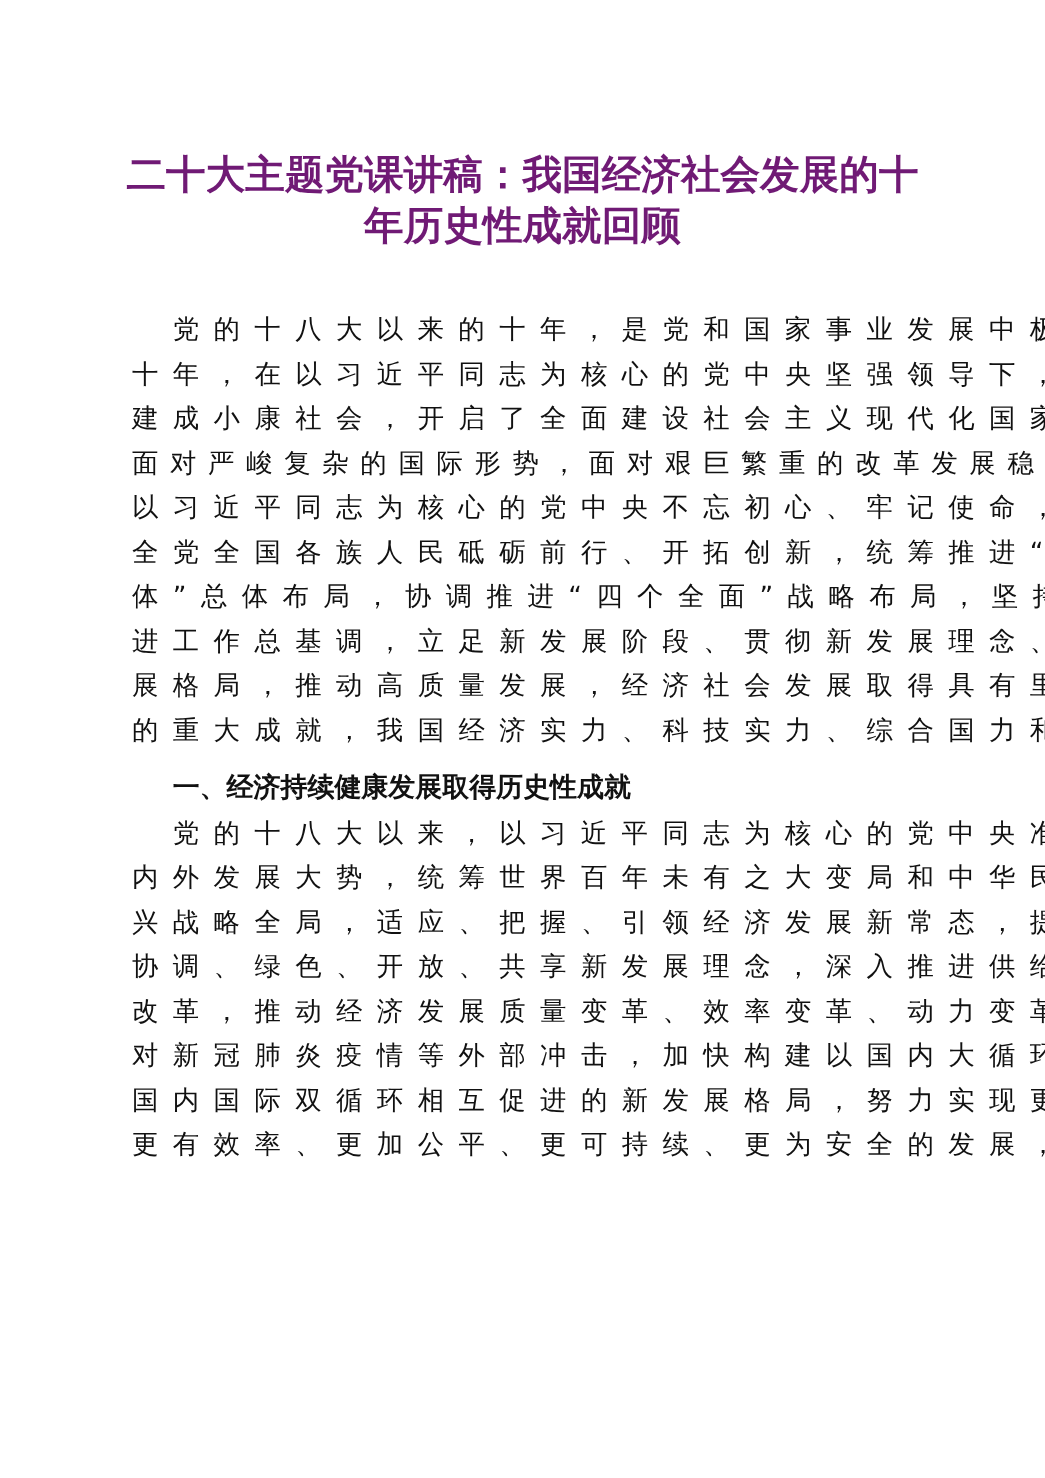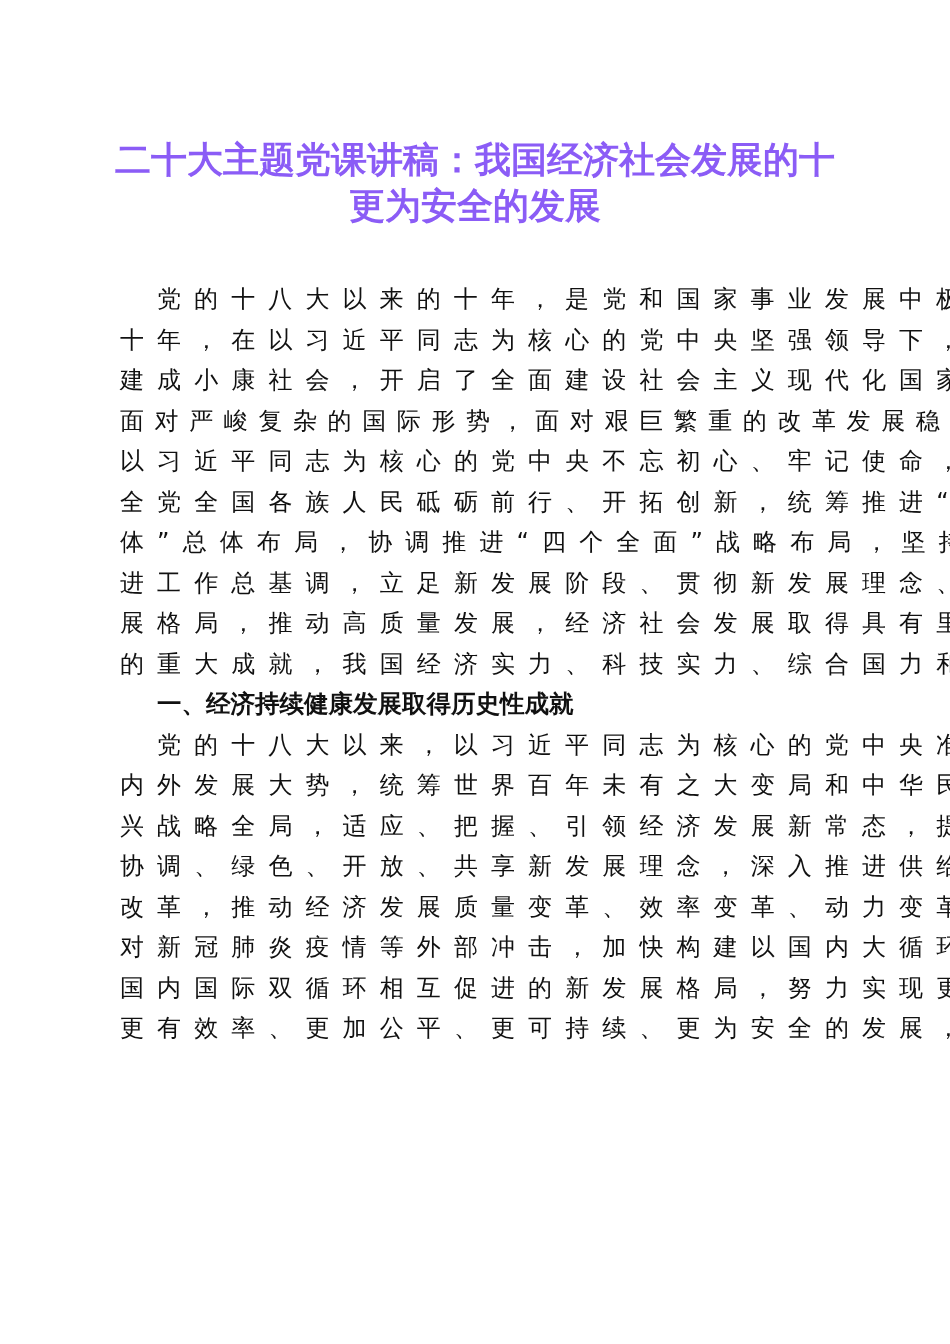--- a/index.html
+++ b/index.html
@@ -1,45 +1,45 @@
 <!DOCTYPE html>
 <html><head>
   <meta charset="utf-8">
   <style>
     html, body { margin: 0; padding: 0; background: #ffffff; }
     body { width: 950px; height: 1344px; overflow: hidden; position: relative; }
     .page { position: absolute; left: 0; top: 0; width: 950px; height: 1344px; background: #fff; }
     .title {
       position: absolute; left: 100px; top: 136px; width: 750px;
-      text-align: center; color: #8b5cf6;
+      text-align: center; color: #701a75;
       font-family: "DejaVu Serif", "Liberation Serif", serif;
       font-weight: bold; font-size: 36px; line-height: 46px;
       letter-spacing: 0px;
     }
     .title div { white-space: nowrap; }
     .body {
       position: absolute; left: 120px; top: 279px; width: 712px;
       color: #111;
       font-family: "DejaVu Sans", "Liberation Sans", sans-serif;
       font-size: 24px; line-height: 40.5px;
     }
     .line { white-space: nowrap; height: 40.5px; letter-spacing: 13.1px; }
     .line.indent { padding-left: 37px; }
     .heading {
       white-space: nowrap; height: 40.5px; padding-left: 37px;
-      font-weight: bold; letter-spacing: 0px; font-size: 24.5px;
+      font-weight: bold; letter-spacing: 0px; font-size: 24.5px; margin-top: 12px;
     }
   </style>
 </head>
 <body>
 
 <div class="page">
   <div class="title">
     <div>二十大主题党课讲稿：我国经济社会发展的十</div>
-    <div>更为安全的发展</div>
+    <div>年历史性成就回顾</div>
   </div>
 
   <div class="body">
     <div>
       <div class="line indent">党的十八大以来的十年，是党和国家事业发展中极不平凡的</div>
       <div class="line">十年，在以习近平同志为核心的党中央坚强领导下，我国全面</div>
       <div class="line">建成小康社会，开启了全面建设社会主义现代化国家新征程。</div>
       <div class="line" style="letter-spacing:10.6px">面对严峻复杂的国际形势，面对艰巨繁重的改革发展稳定任务，</div>
       <div class="line">以习近平同志为核心的党中央不忘初心、牢记使命，团结带领</div>
       <div class="line">全党全国各族人民砥砺前行、开拓创新，统筹推进“五位一</div>

